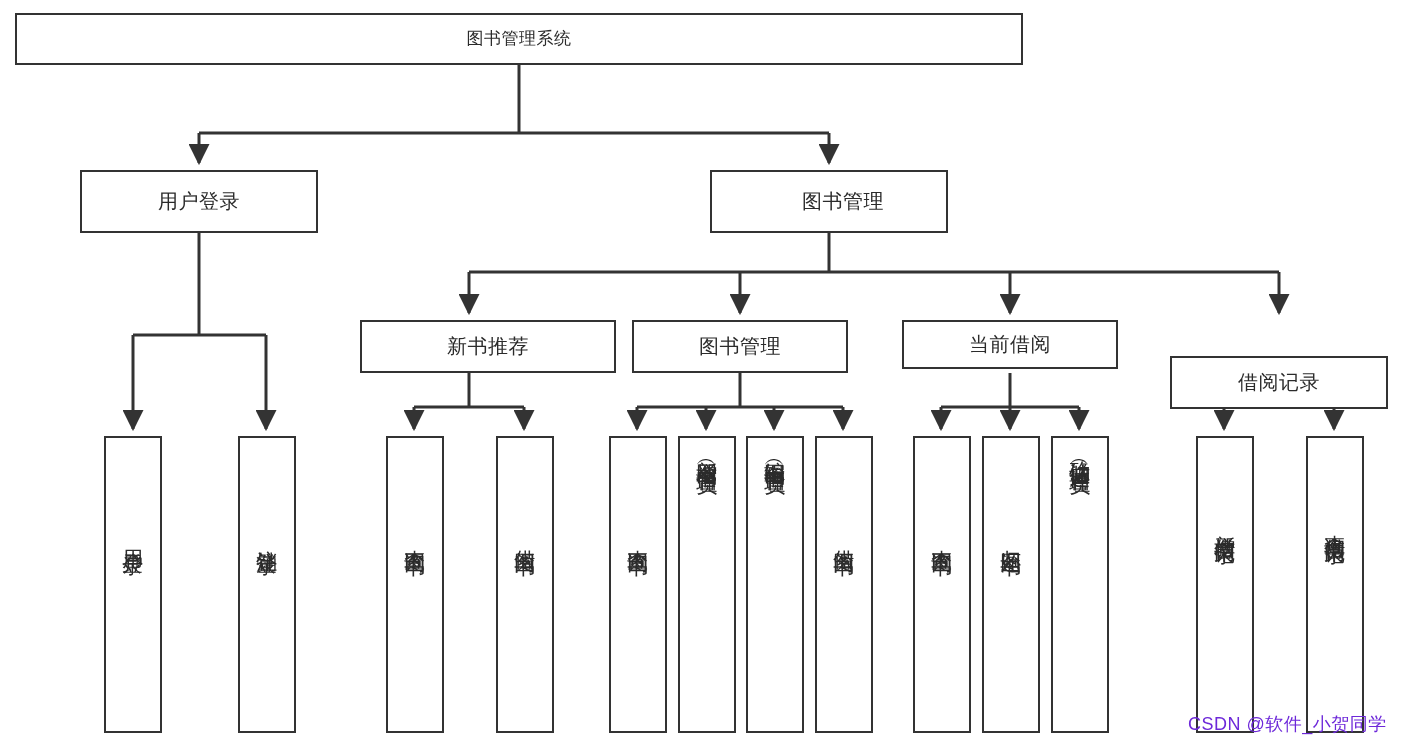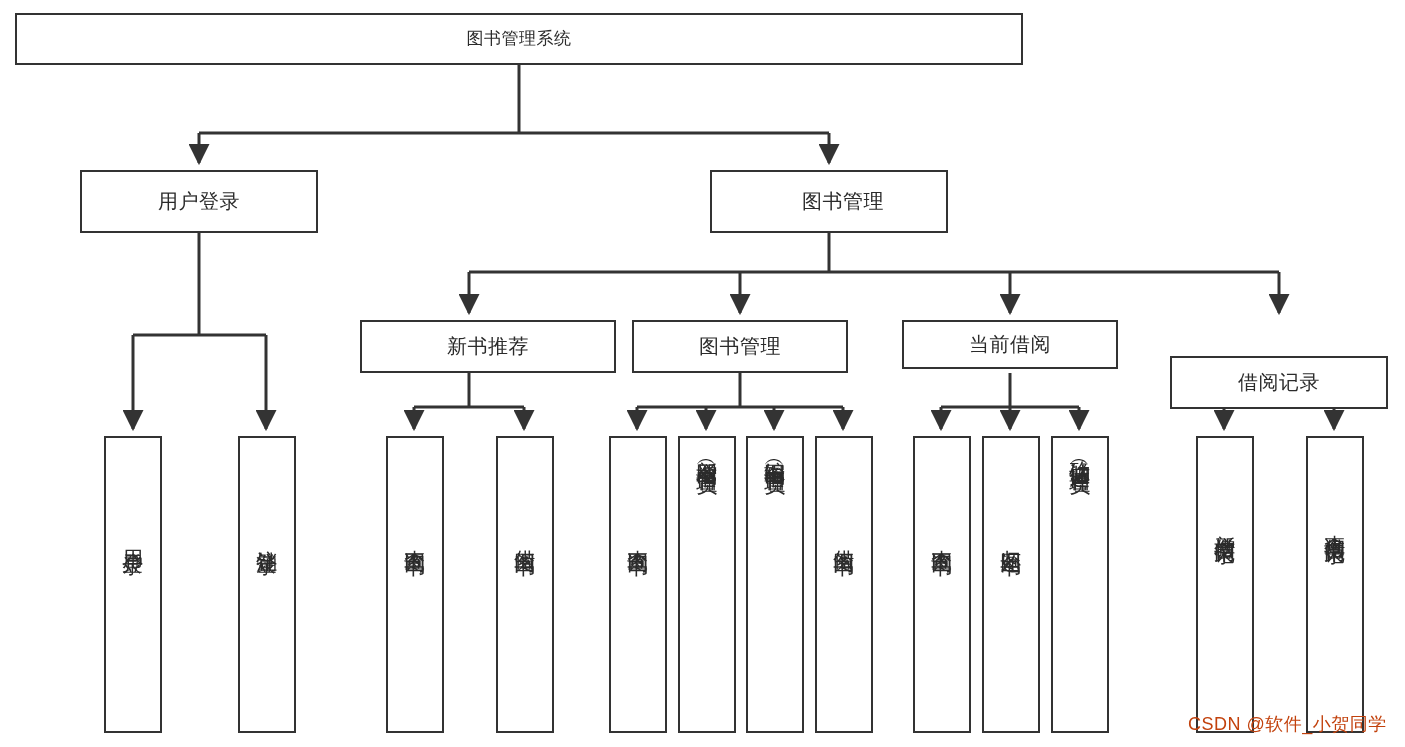--- a/index.html
+++ b/index.html
@@ -60,21 +60,21 @@
     white-space: nowrap;
     margin-top: 6px;
   }
   .node-leaf.pad-mid .label { margin-top: 80px; }
   .node-leaf.pad-big .label { margin-top: 95px; }
   .watermark {
     position: absolute;
     left: 1188px;
     top: 712px;
     font-size: 18px;
-    color: #c2410c;
+    color: #6d28d9;
     letter-spacing: 0.5px;
     z-index: 5;
     white-space: nowrap;
   }
 </style>
 </head>
 <body>
 
 <div id="canvas">
 

